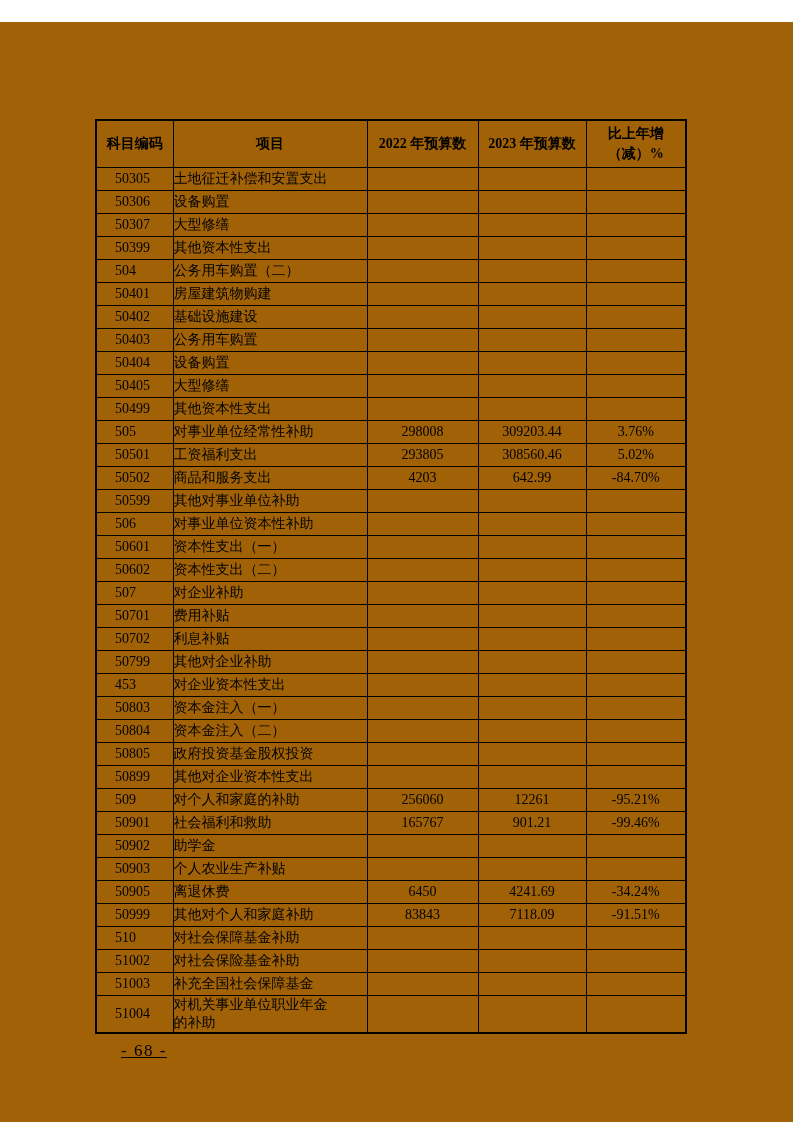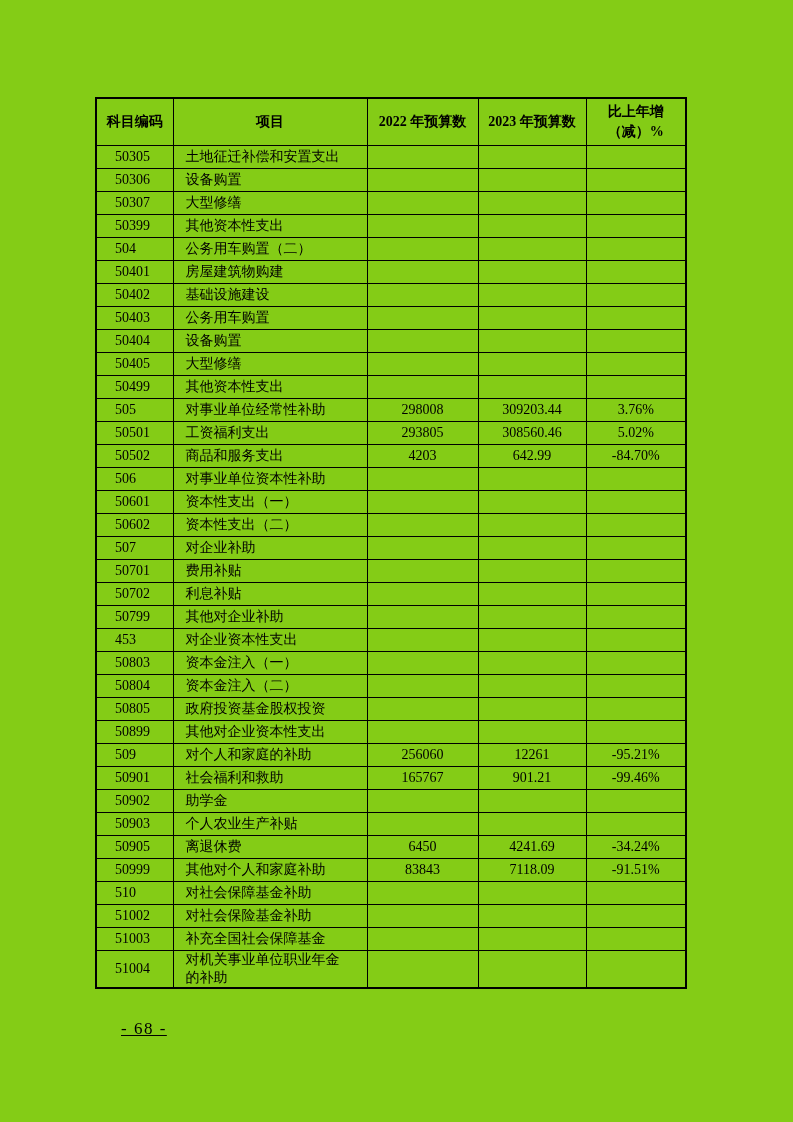--- a/index.html
+++ b/index.html
@@ -4,21 +4,21 @@
 <style>
   html, body { margin: 0; padding: 0; }
   body {
     width: 793px;
     height: 1122px;
     background: #ffffff;
     position: relative;
     color: #000000;
     font-family: "Liberation Serif", "DejaVu Serif", serif;
   }
-  .page { position: absolute; inset: 0; background: #84cc16; }
+  .page { position: absolute; inset: 0; background: #a16207; margin-top: 22px; }
 
   table.budget-table {
     position: absolute;
     left: 95px;
     top: 97px;
     width: 590px;
     border-collapse: collapse;
     table-layout: fixed;
     border: 2px solid #000;
   }
@@ -37,21 +37,21 @@
     padding: 0 2px;
   }
   .budget-table td {
     height: 22px;
     font-size: 14px;
     line-height: 1.3;
     vertical-align: middle;
     padding: 0;
   }
   td.cell-subject-code { text-align: left; padding-left: 18px; }
-  td.cell-item { text-align: left; padding-left: 12px; white-space: pre-line; }
+  td.cell-item { text-align: left; padding-left: 0; white-space: pre-line; }
   td.cell-2022-budget, td.cell-2023-budget, td.cell-yoy-change { text-align: center; }
 
   .page-footer {
     position: absolute;
     left: 121px;
     top: 1019px;
     font-size: 17px;
     letter-spacing: 1.5px;
     white-space: pre;
     text-decoration: underline;
@@ -173,20 +173,27 @@
           <td class="cell-yoy-change">5.02%</td>
         </tr>
         <tr>
           <td class="cell-subject-code">50502</td>
           <td class="cell-item">商品和服务支出</td>
           <td class="cell-2022-budget">4203</td>
           <td class="cell-2023-budget">642.99</td>
           <td class="cell-yoy-change">-84.70%</td>
         </tr>
         <tr>
+          <td class="cell-subject-code">50599</td>
+          <td class="cell-item">其他对事业单位补助</td>
+          <td class="cell-2022-budget"></td>
+          <td class="cell-2023-budget"></td>
+          <td class="cell-yoy-change"></td>
+        </tr>
+        <tr>
           <td class="cell-subject-code">506</td>
           <td class="cell-item">对事业单位资本性补助</td>
           <td class="cell-2022-budget"></td>
           <td class="cell-2023-budget"></td>
           <td class="cell-yoy-change"></td>
         </tr>
         <tr>
           <td class="cell-subject-code">50601</td>
           <td class="cell-item">资本性支出（一）</td>
           <td class="cell-2022-budget"></td>

